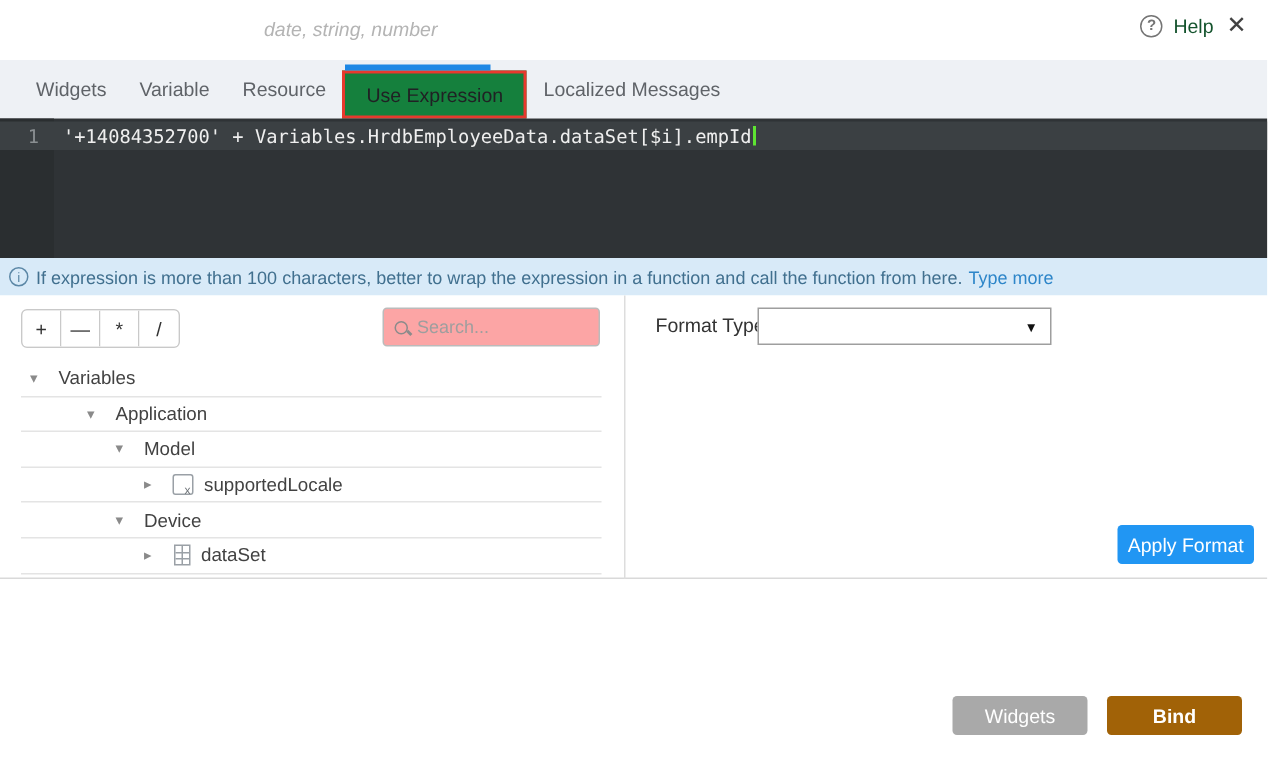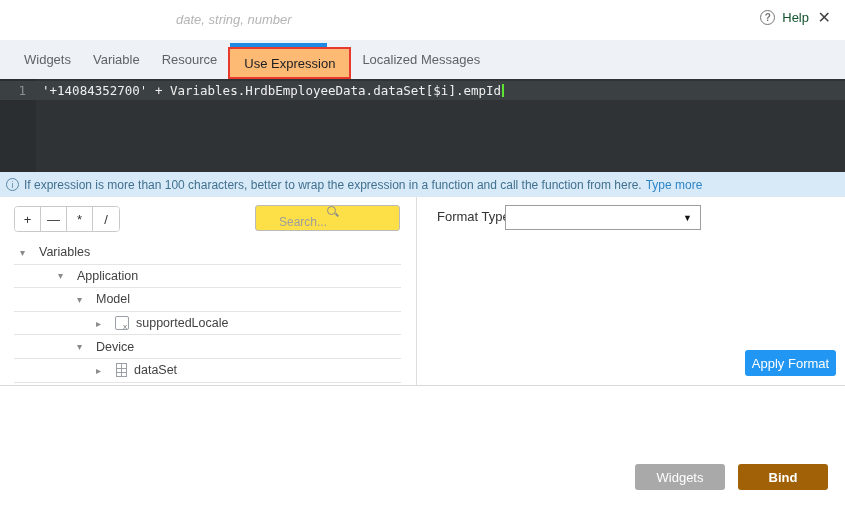--- a/index.html
+++ b/index.html
@@ -11,21 +11,21 @@
   .title { position:absolute; left:14px; top:10px; font-size:15px; font-weight:bold; color:#212121; letter-spacing:.2px;margin-top:40px; }
   .subtitle { position:absolute; left:176px; top:12px; font-size:13px; font-style:italic; color:#b4b4b4; }
   .help-wrap { position:absolute; right:36px; top:10px; display:flex; align-items:center; gap:7px; cursor:pointer; }
   .help-circle { width:15px; height:15px; border:1.4px solid #757575; border-radius:50%; color:#757575; font-size:10px; display:flex; align-items:center; justify-content:center; font-weight:bold; }
   .help-text { font-size:13px; color:#14532d; }
   .close-btn { position:absolute; right:14px; top:9px; font-size:16px; color:#424242; cursor:pointer; line-height:18px; }
 
   
   .tabbar { position:absolute; top:40px; left:0; width:845px; height:39px; background:#eef1f5; display:flex; align-items:stretch; padding-left:13px; }
   .tab { font-size:13px; color:#5f6368; display:flex; align-items:center; padding:0 11px; cursor:pointer; white-space:nowrap; }
-  .tab.active { position:relative; background:#fdba74; color:#202124; border:2px solid #e8392e; height:32px; margin-top:7px; padding:0 14px; align-items:center; }
+  .tab.active { position:relative; background:#15803d; color:#202124; border:2px solid #e8392e; height:32px; margin-top:7px; padding:0 14px; align-items:center; }
   .tab-indicator { position:absolute; top:-6px; left:0px; width:97px; height:4px; background:#1e88e5; }
 
   
   .editor { position:absolute; top:79px; left:0; width:845px; height:93px; background:#2f3336; font-family:"DejaVu Sans Mono", monospace; font-size:12.5px; }
   .gutter-bg { position:absolute; top:0; left:0; width:36px; height:93px; background:#2a2e30; }
   .current-line { position:absolute; top:2px; left:0; width:845px; height:19px; background:#3b4043; display:flex; align-items:center; }
   .line-num { width:36px; text-align:right; padding-right:10px; color:#8a8f92; }
   .code-text { color:#efefef; padding-left:6px; white-space:pre; }
   .cursor { display:inline-block; width:2px; height:13px; background:#5ee432; vertical-align:middle; margin-left:1px; }
 
@@ -35,21 +35,21 @@
   .info-link { color:#2e86c9; margin-left:4px; cursor:pointer; }
 
   
   .main { position:absolute; top:197px; left:0; width:845px; height:189px; background:#fff; border-bottom:1px solid #d9d9d9; }
   .left-panel { position:absolute; top:0; left:0; width:417px; height:189px; border-right:1px solid #ddd; }
 
   .op-group { position:absolute; top:9px; left:14px; display:flex; border:1px solid #c9c9c9; border-radius:4px; overflow:hidden; background:#fff; }
   .op-btn { width:26px; height:24px; display:flex; align-items:center; justify-content:center; font-size:13px; color:#333; border-right:1px solid #c9c9c9; cursor:pointer; background:#fff; }
   .op-btn:last-child { border-right:none; }
 
-  .search-box { position:absolute; top:8px; left:255px; width:145px; height:26px; border:1px solid #bbb; border-radius:3px; background:#fde047; display:flex; align-items:center; padding-left:7px;flex-direction:column; }
+  .search-box { position:absolute; top:8px; left:255px; width:145px; height:26px; border:1px solid #bbb; border-radius:3px; background:#fca5a5; display:flex; align-items:center; padding-left:7px; }
   .search-icon { width:9px; height:9px; border:1.4px solid #8b8b8b; border-radius:50%; position:relative; flex:none; }
   .search-icon::after { content:""; position:absolute; width:4px; height:1.5px; background:#8b8b8b; transform:rotate(45deg); right:-4px; bottom:-1px; }
   .search-input { border:none; outline:none; font-size:12px; color:#444; margin-left:6px; width:110px; font-family:"Liberation Sans", sans-serif; background:transparent; }
   .search-input::placeholder { color:#9e9e9e; }
 
   
   .tree { position:absolute; top:44px; left:0; width:417px; }
   .tree-row { height:23.6px; display:flex; align-items:center; border-bottom:1px solid #e4e4e4; margin:0 16px 0 14px; cursor:pointer; }
   .tree-arrow { font-size:10px; color:#8a8a8a; width:12px; flex:none; }
   .tree-label { font-size:12.5px; color:#424242; margin-left:7px; }

